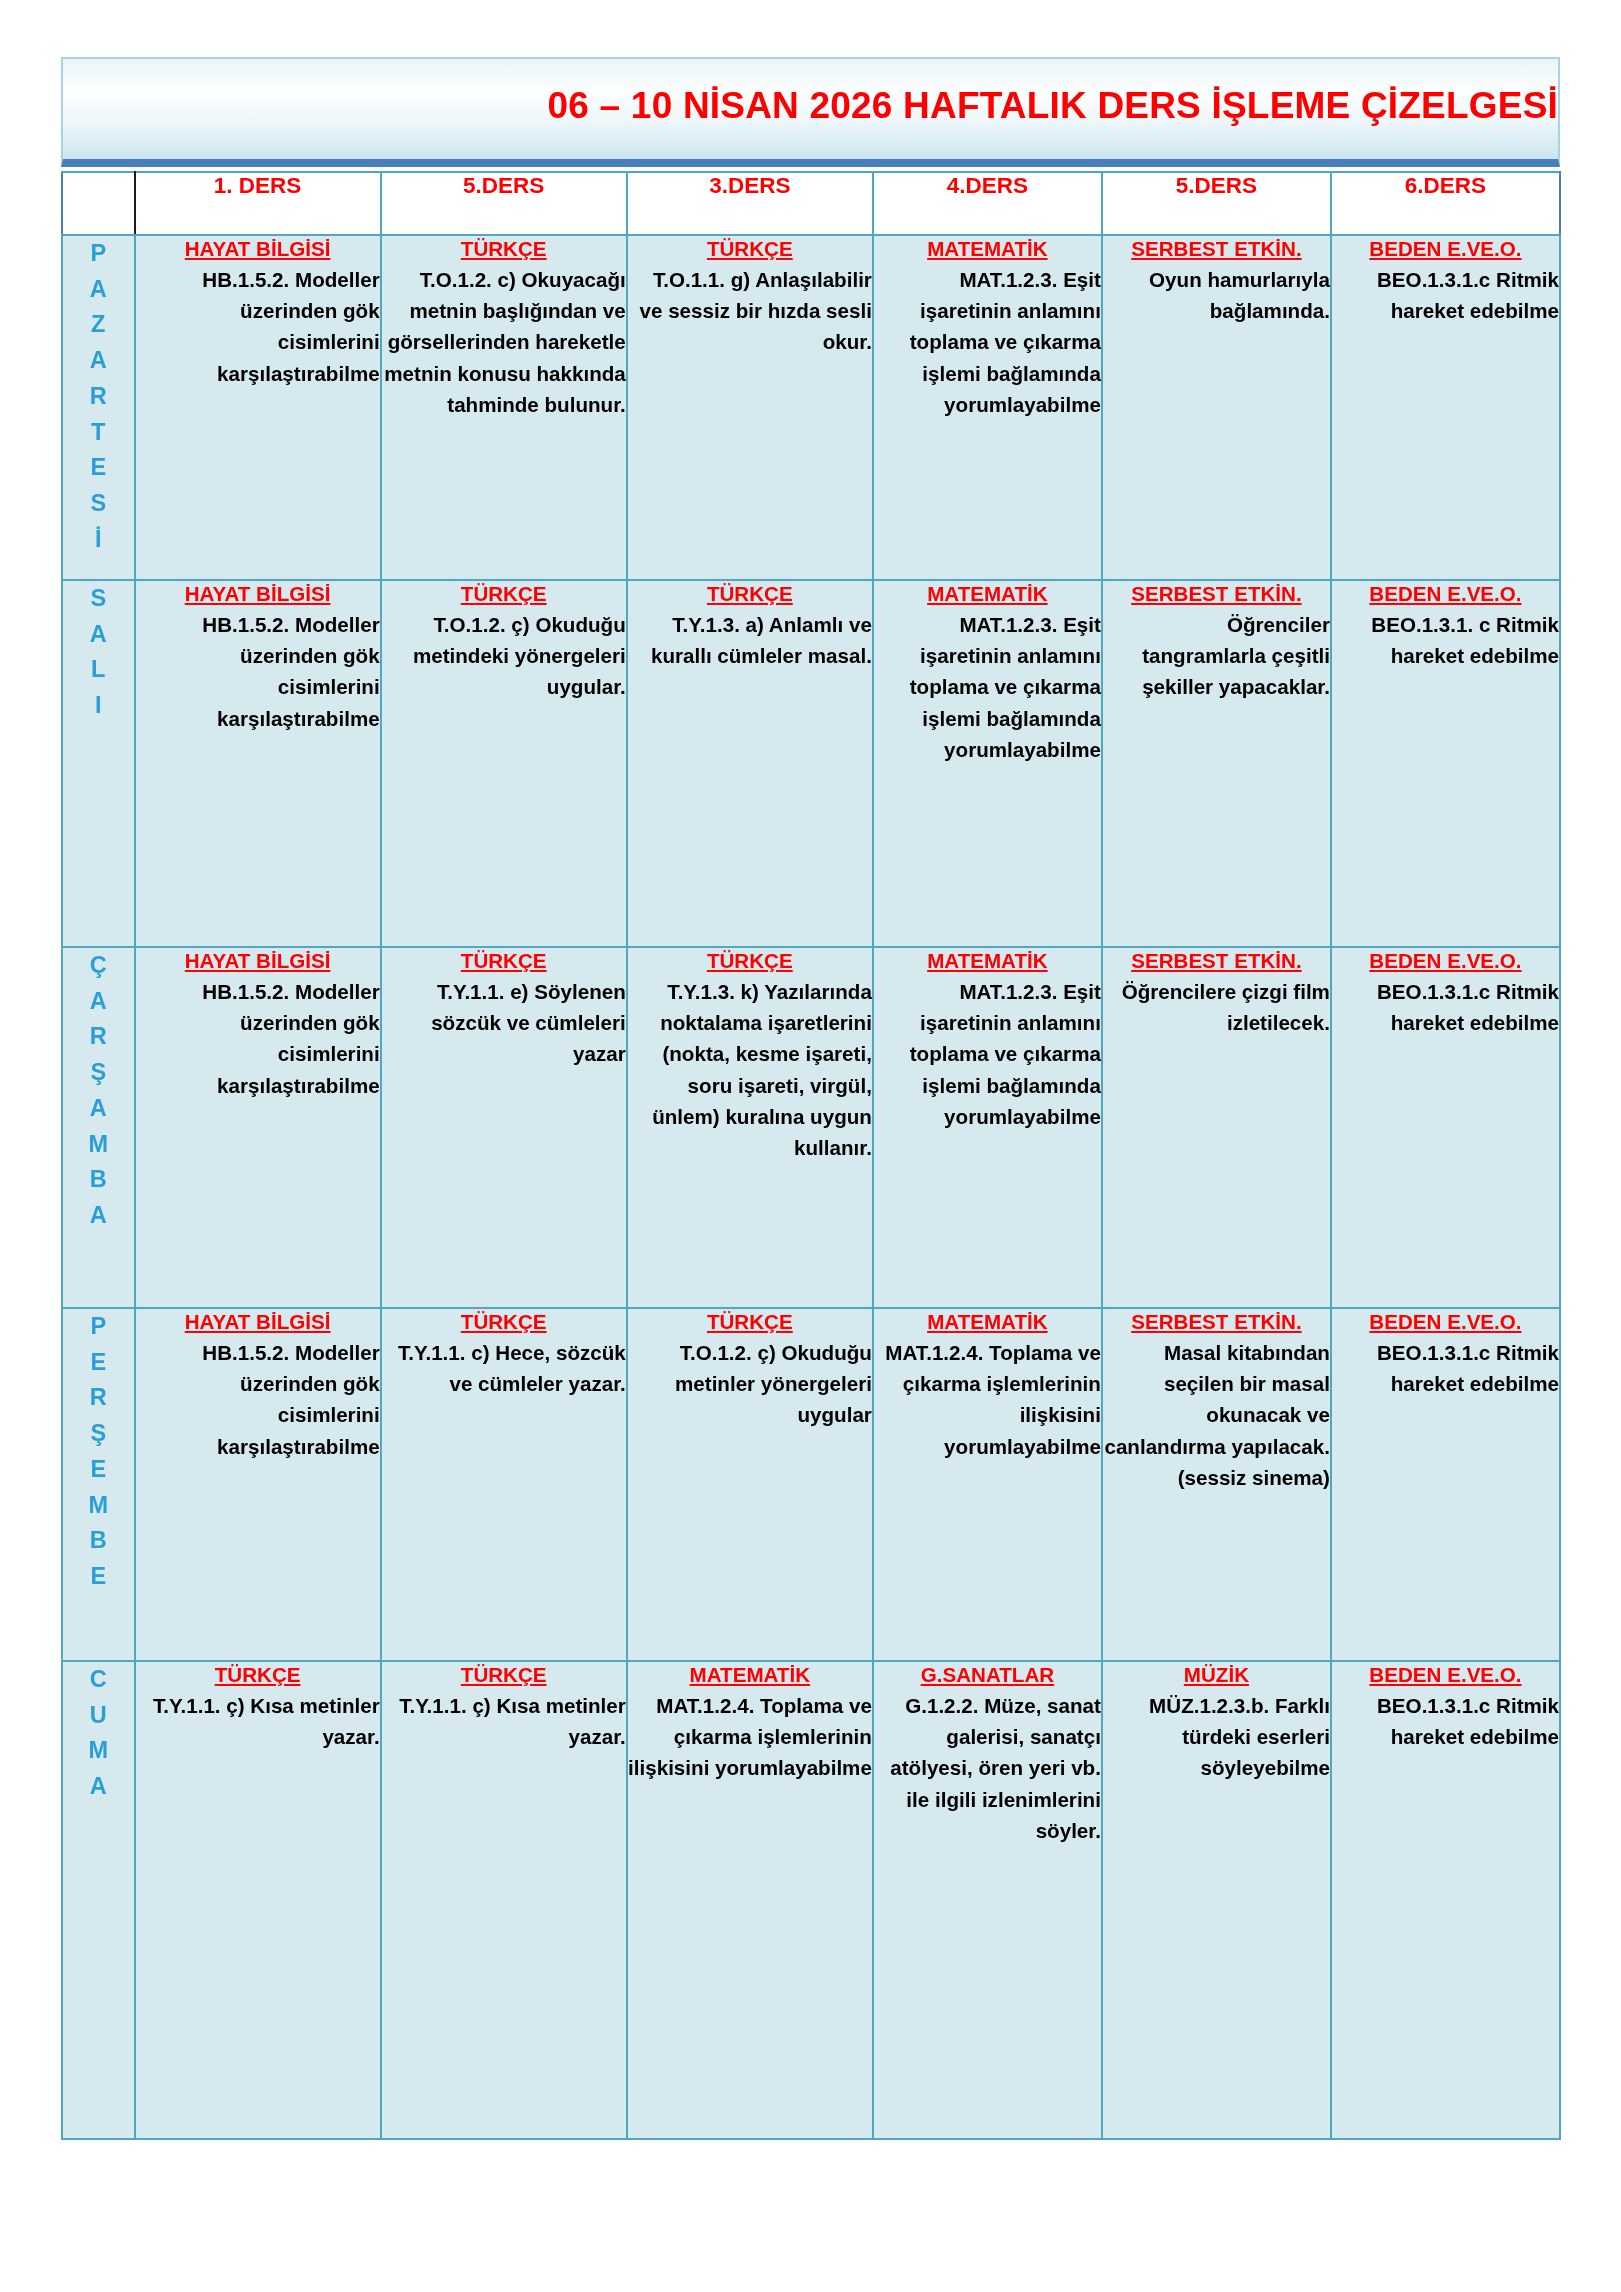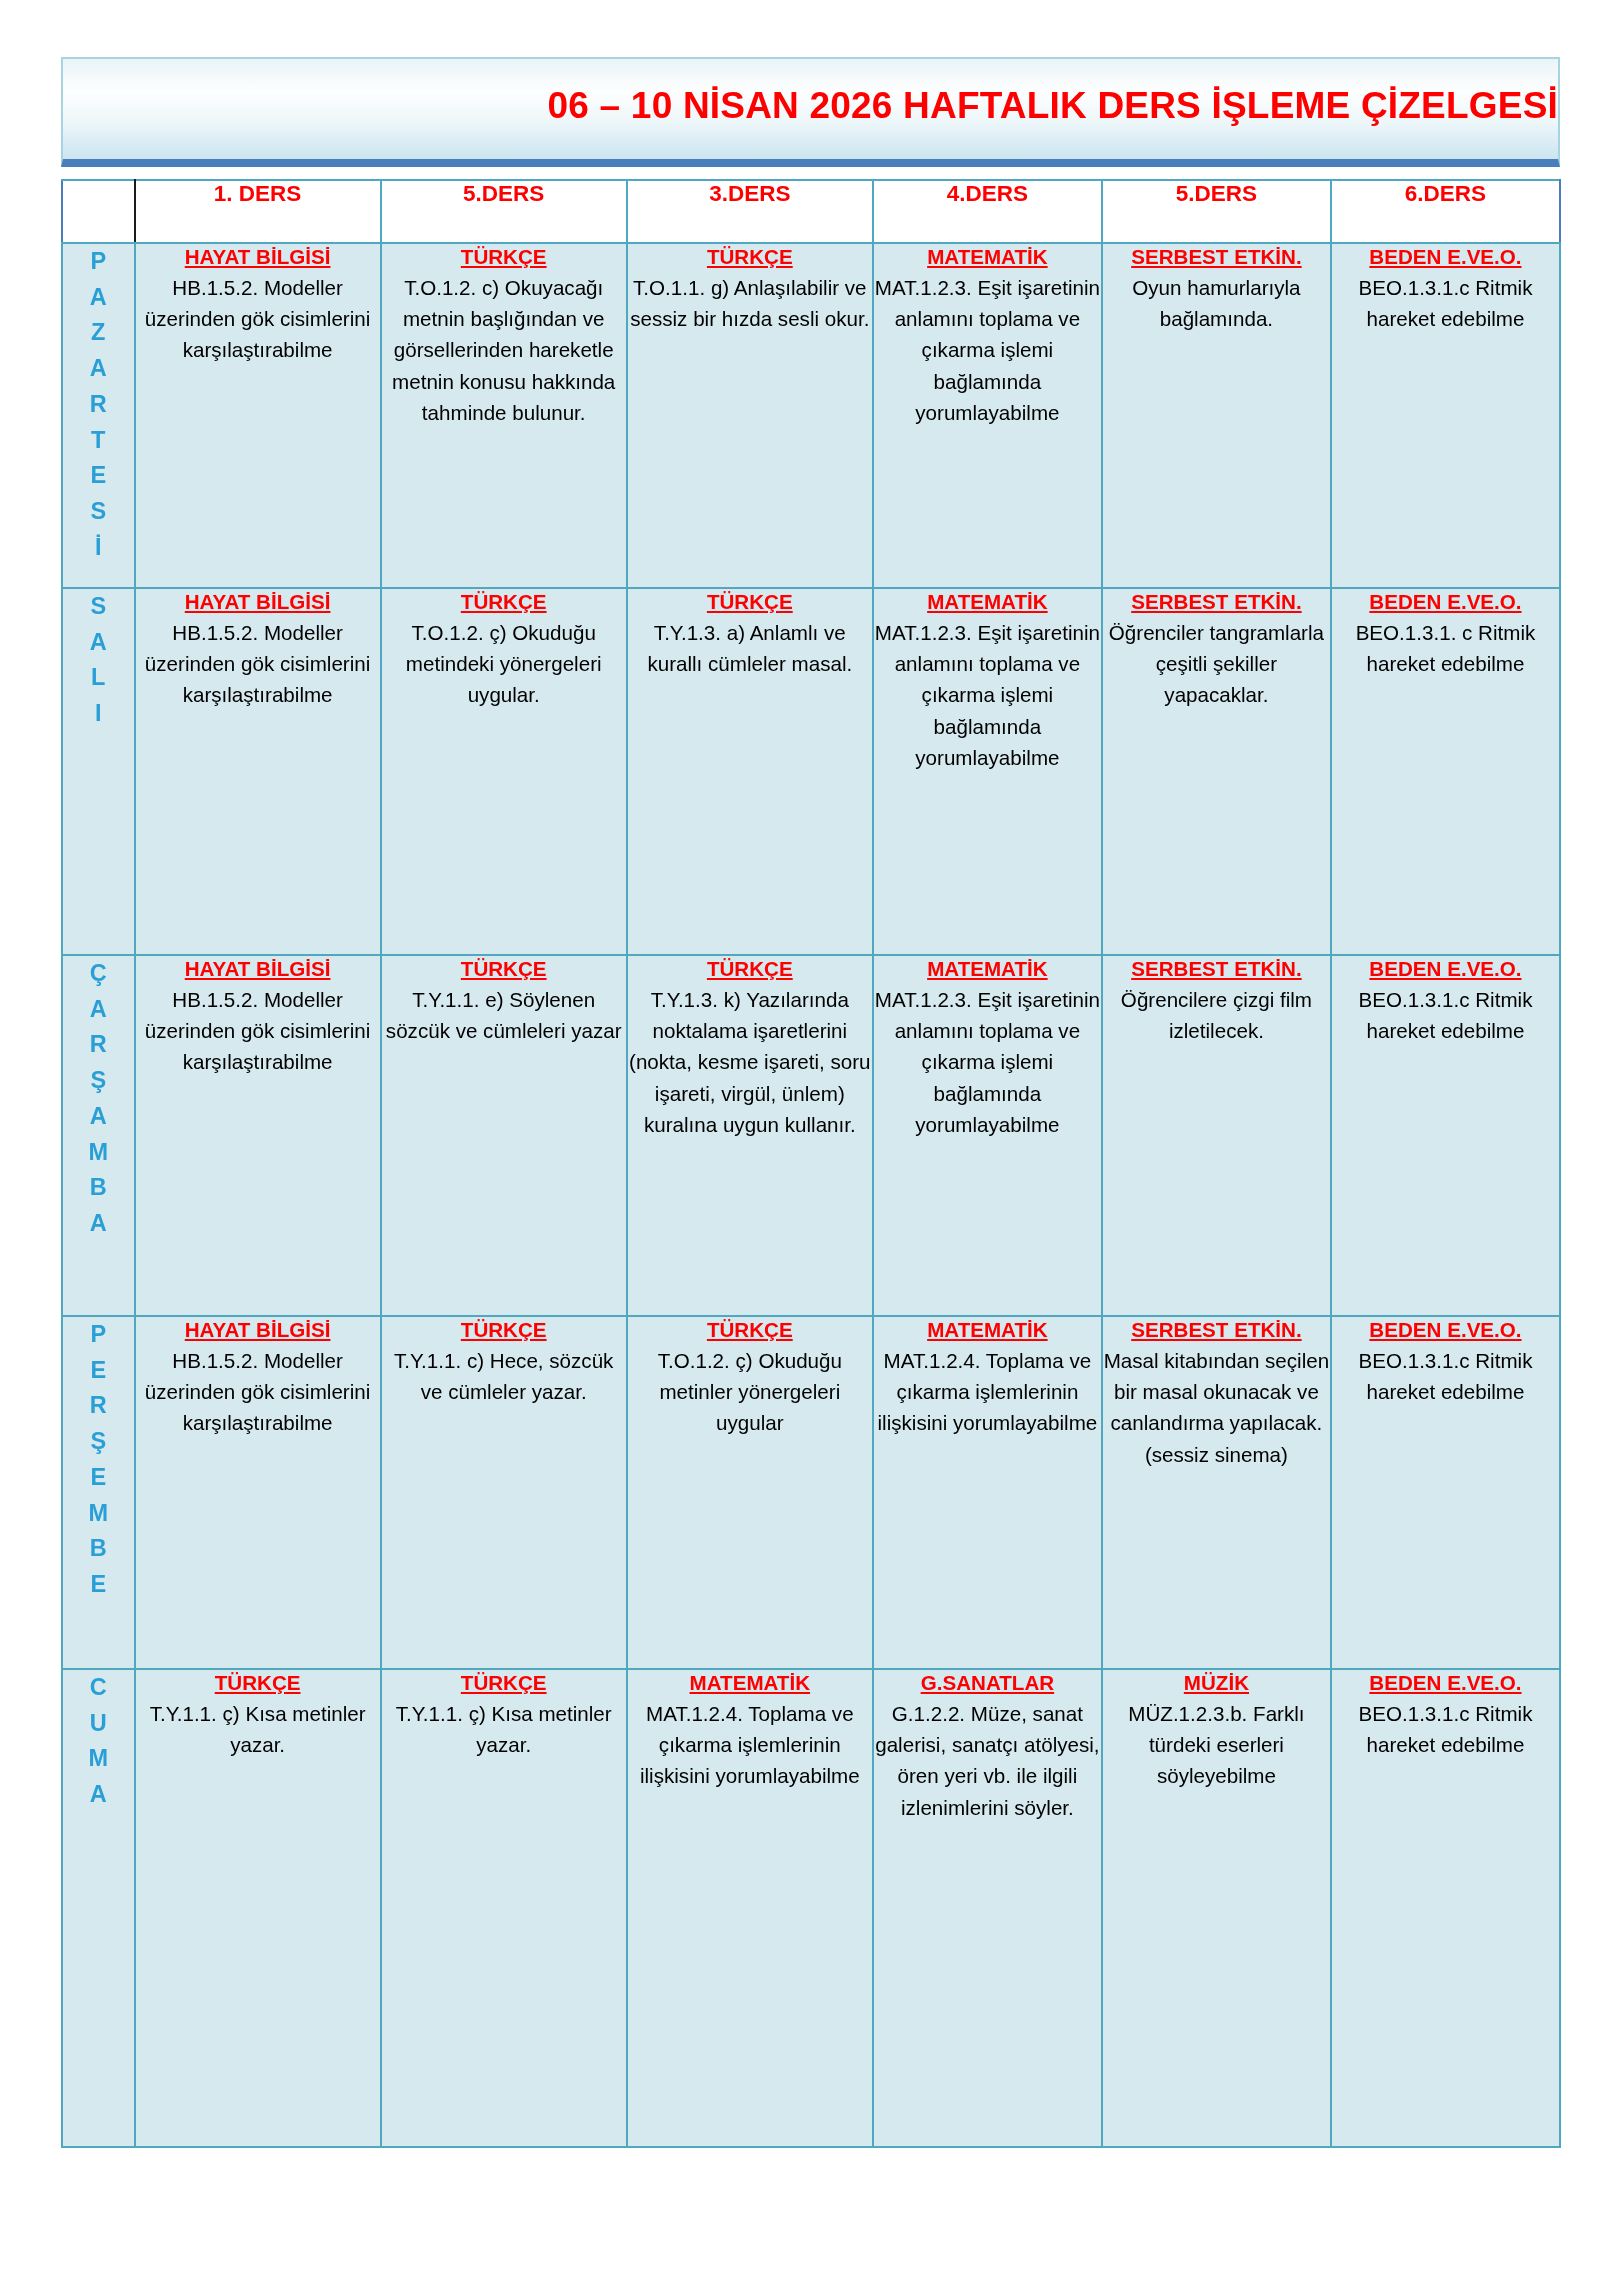--- a/index.html
+++ b/index.html
@@ -47,21 +47,21 @@
     letter-spacing: 0.2px;
     white-space: nowrap;
     margin-top: -5.9px;
   }
 
   
   table.schedule {
     border-collapse: collapse;
     width: 1500px;
     table-layout: fixed;
-    margin-top: 12px;
+    margin-top: 4px;
   }
 
   table.schedule td, table.schedule th {
     border: 2px solid #4fa8c0;
     vertical-align: top;
     padding: 0;
     box-sizing: border-box;
   }
 
   
@@ -120,23 +120,23 @@
     font-weight: bold;
     text-align: center;
     line-height: 1.25;
     margin-bottom: 2px;
     text-decoration: underline;
   }
   .objective {
     display: block;
     color: #000000;
     font-size: 20.6px;
-    font-weight: normal;
+    font-weight: bold;
     line-height: 1.52;
-    text-align: center;
+    text-align: right;
     word-wrap: break-word;
   }
 
   
   tr.row-pazartesi td { height: 345px; }
   tr.row-sali td      { height: 367px; }
   tr.row-carsamba td  { height: 361px; }
   tr.row-persembe td  { height: 353px; }
   tr.row-cuma td      { height: 478px; }
 

